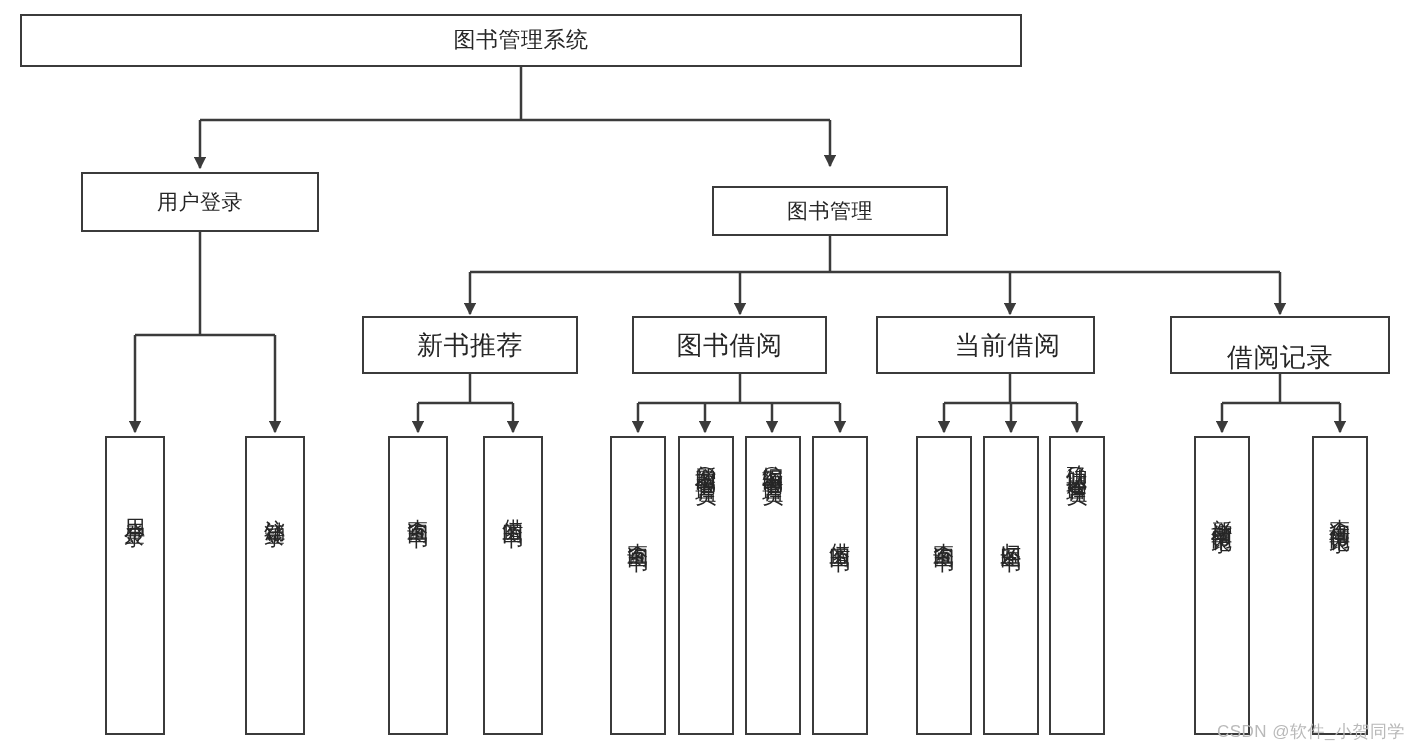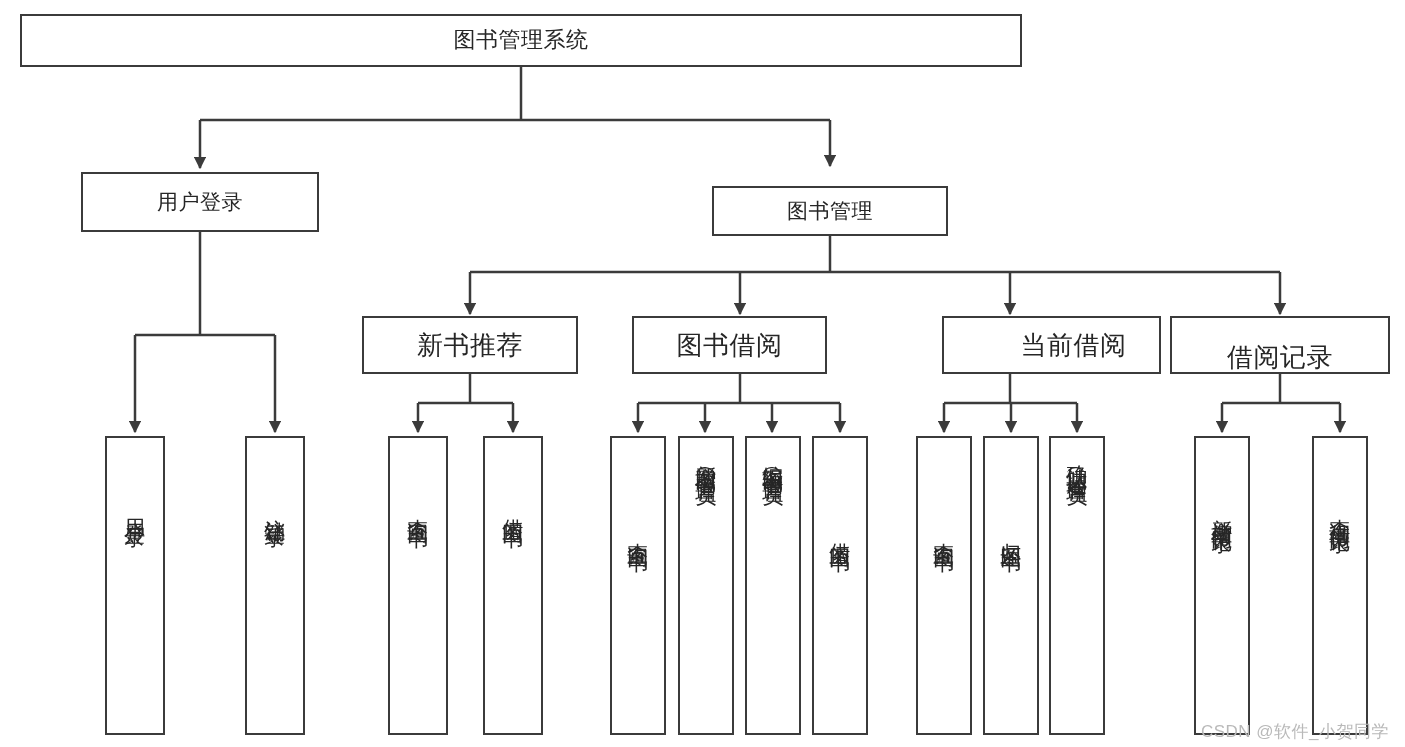--- a/index.html
+++ b/index.html
@@ -72,21 +72,21 @@
     margin-top: 4px;
   }
   .level-3.mid .node-label {
     margin-top: 58px;
   }
   .level-3.midlow .node-label {
     margin-top: 82px;
   }
   #watermark {
     position: absolute;
-    right: 16px;
+    right: 0;
     bottom: 4px;
     font-size: 17px;
     color: #b9b9b9;
     letter-spacing: 0.5px;
     z-index: 5;
     white-space: nowrap;
     text-align: center;
   }
 </style>
 </head>
@@ -157,21 +157,21 @@
   </div>
 
   <div class="node level-2" style="left:362px; top:316px; width:216px; height:58px;">
     <span class="node-label">新书推荐</span>
   </div>
 
   <div class="node level-2" style="left:632px; top:316px; width:195px; height:58px;">
     <span class="node-label">图书借阅</span>
   </div>
 
-  <div class="node level-2" style="left:942px; top:316px; width:219px; height:58px;padding-left:44px;">
+  <div class="node level-2" style="left:876px; top:316px; width:219px; height:58px;padding-left:44px;">
     <span class="node-label">当前借阅</span>
   </div>
 
   <div class="node level-2" style="left:1170px; top:316px; width:220px; height:58px;align-items:flex-end;">
     <span class="node-label">借阅记录</span>
   </div>
 
   <div class="node level-3 mid" style="left:105px; top:436px; width:60px; height:299px;">
     <span class="node-label">用户登录</span>
   </div>

